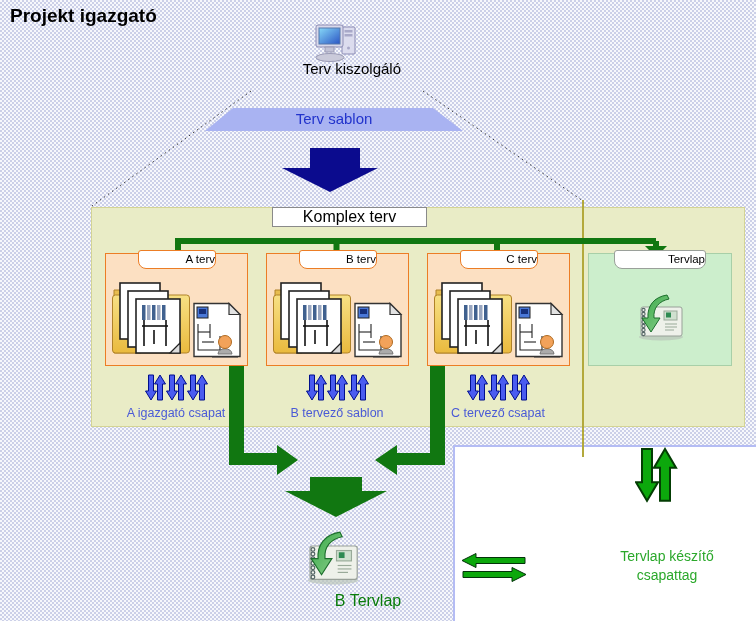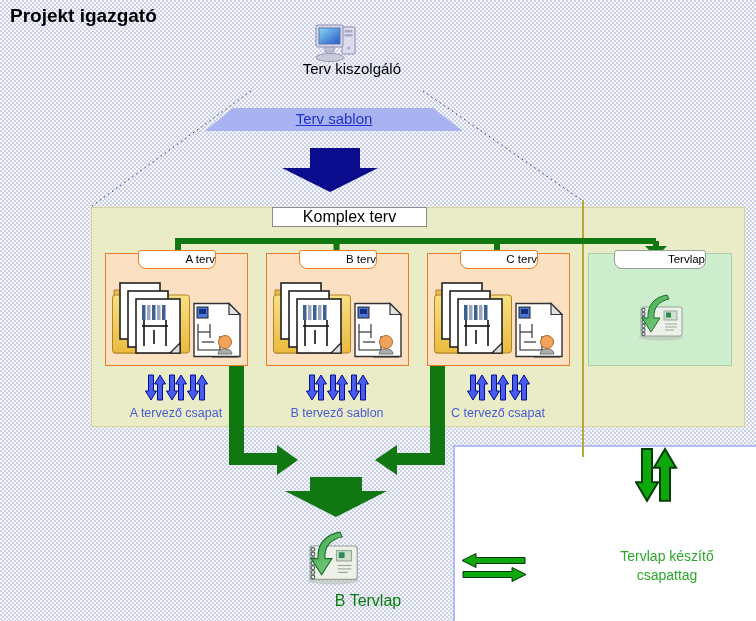--- a/index.html
+++ b/index.html
@@ -11,21 +11,21 @@
       linear-gradient(45deg,#ccd0e8 25%,transparent 25%,transparent 75%,#ccd0e8 75%),
       linear-gradient(45deg,#ccd0e8 25%,transparent 25%,transparent 75%,#ccd0e8 75%);
     background-size:4px 4px;background-position:0 0,2px 2px;
   }
   .abs{position:absolute;}
   .title{position:absolute;left:10px;top:5px;font-size:19px;font-weight:bold;color:#000;z-index:6;}
   .server-label{position:absolute;left:237px;top:61px;width:164px;text-align:right;
     font-size:15px;color:#000;line-height:16px;z-index:6;}
   .banner{position:absolute;left:205px;top:108px;width:258px;height:23px;background:#a9b3f2;
     clip-path:polygon(28px 0,228px 0,258px 100%,0 100%);
-    text-align:center;font-size:15px;line-height:22px;color:#2233cc;z-index:2;text-decoration:underline;}
+    text-align:center;font-size:15px;line-height:22px;color:#2233cc;z-index:2;}
   .complex-box{left:91px;top:207px;width:652px;height:218px;background:#e9ecc6;border:1px solid #d4d494;z-index:1;}
   .complex-label{left:272px;top:207px;width:153px;height:18px;background:#fff;border:1px solid #8a8a8a;
     text-align:center;font-size:16px;line-height:18px;color:#000;z-index:4;}
   .plan-box{top:253px;width:141px;height:111px;background:#fce0c2;border:1px solid #ec7d25;z-index:2;}
   .tervlap-box{left:588px;top:253px;width:142px;height:111px;background:#cceecc;border:1px solid #a8cfa8;z-index:2;}
   .tab{position:absolute;top:250px;height:17px;background:#fff;text-align:right;
     font-size:11.5px;line-height:17px;color:#000;border-radius:3px 3px 8px 8px;z-index:5;}
   .plan-tab{width:76px;border:1px solid #ec7d25;}
   .tervlap-tab{left:614px;width:90px;border:1px solid #9aa09a;}
   .team-label{position:absolute;top:406px;width:200px;text-align:center;font-size:12.5px;color:#4a5ad6;z-index:5;}
@@ -231,21 +231,21 @@
     <use href="#g-bluepair"></use>
       <use href="#g-bluepair" x="21"></use>
       <use href="#g-bluepair" x="42"></use>
   </svg>
   <svg class="abs icon" style="left:467px;top:374px" width="63" height="27">
     <use href="#g-bluepair"></use>
       <use href="#g-bluepair" x="21"></use>
       <use href="#g-bluepair" x="42"></use>
   </svg>
 
-  <div class="team-label" style="left:76px">A tervező csapat</div>
+  <div class="team-label" style="left:76px">A igazgató csapat</div>
   <div class="team-label" style="left:237px">B tervező sablon</div>
   <div class="team-label" style="left:398px">C tervező csapat</div>
 
   <svg class="abs icon" style="left:302px;top:531px" width="62" height="57" viewBox="0 0 62 57">
       <use href="#g-notebook" transform="scale(1.15)"></use>
     </svg>
   <div class="output-label">B Tervlap</div>
 
   <svg class="abs icon" style="left:635px;top:447px" width="44" height="58" viewBox="0 0 44 58">
     <use href="#g-greenpair" transform="scale(2,2.07)"></use>

